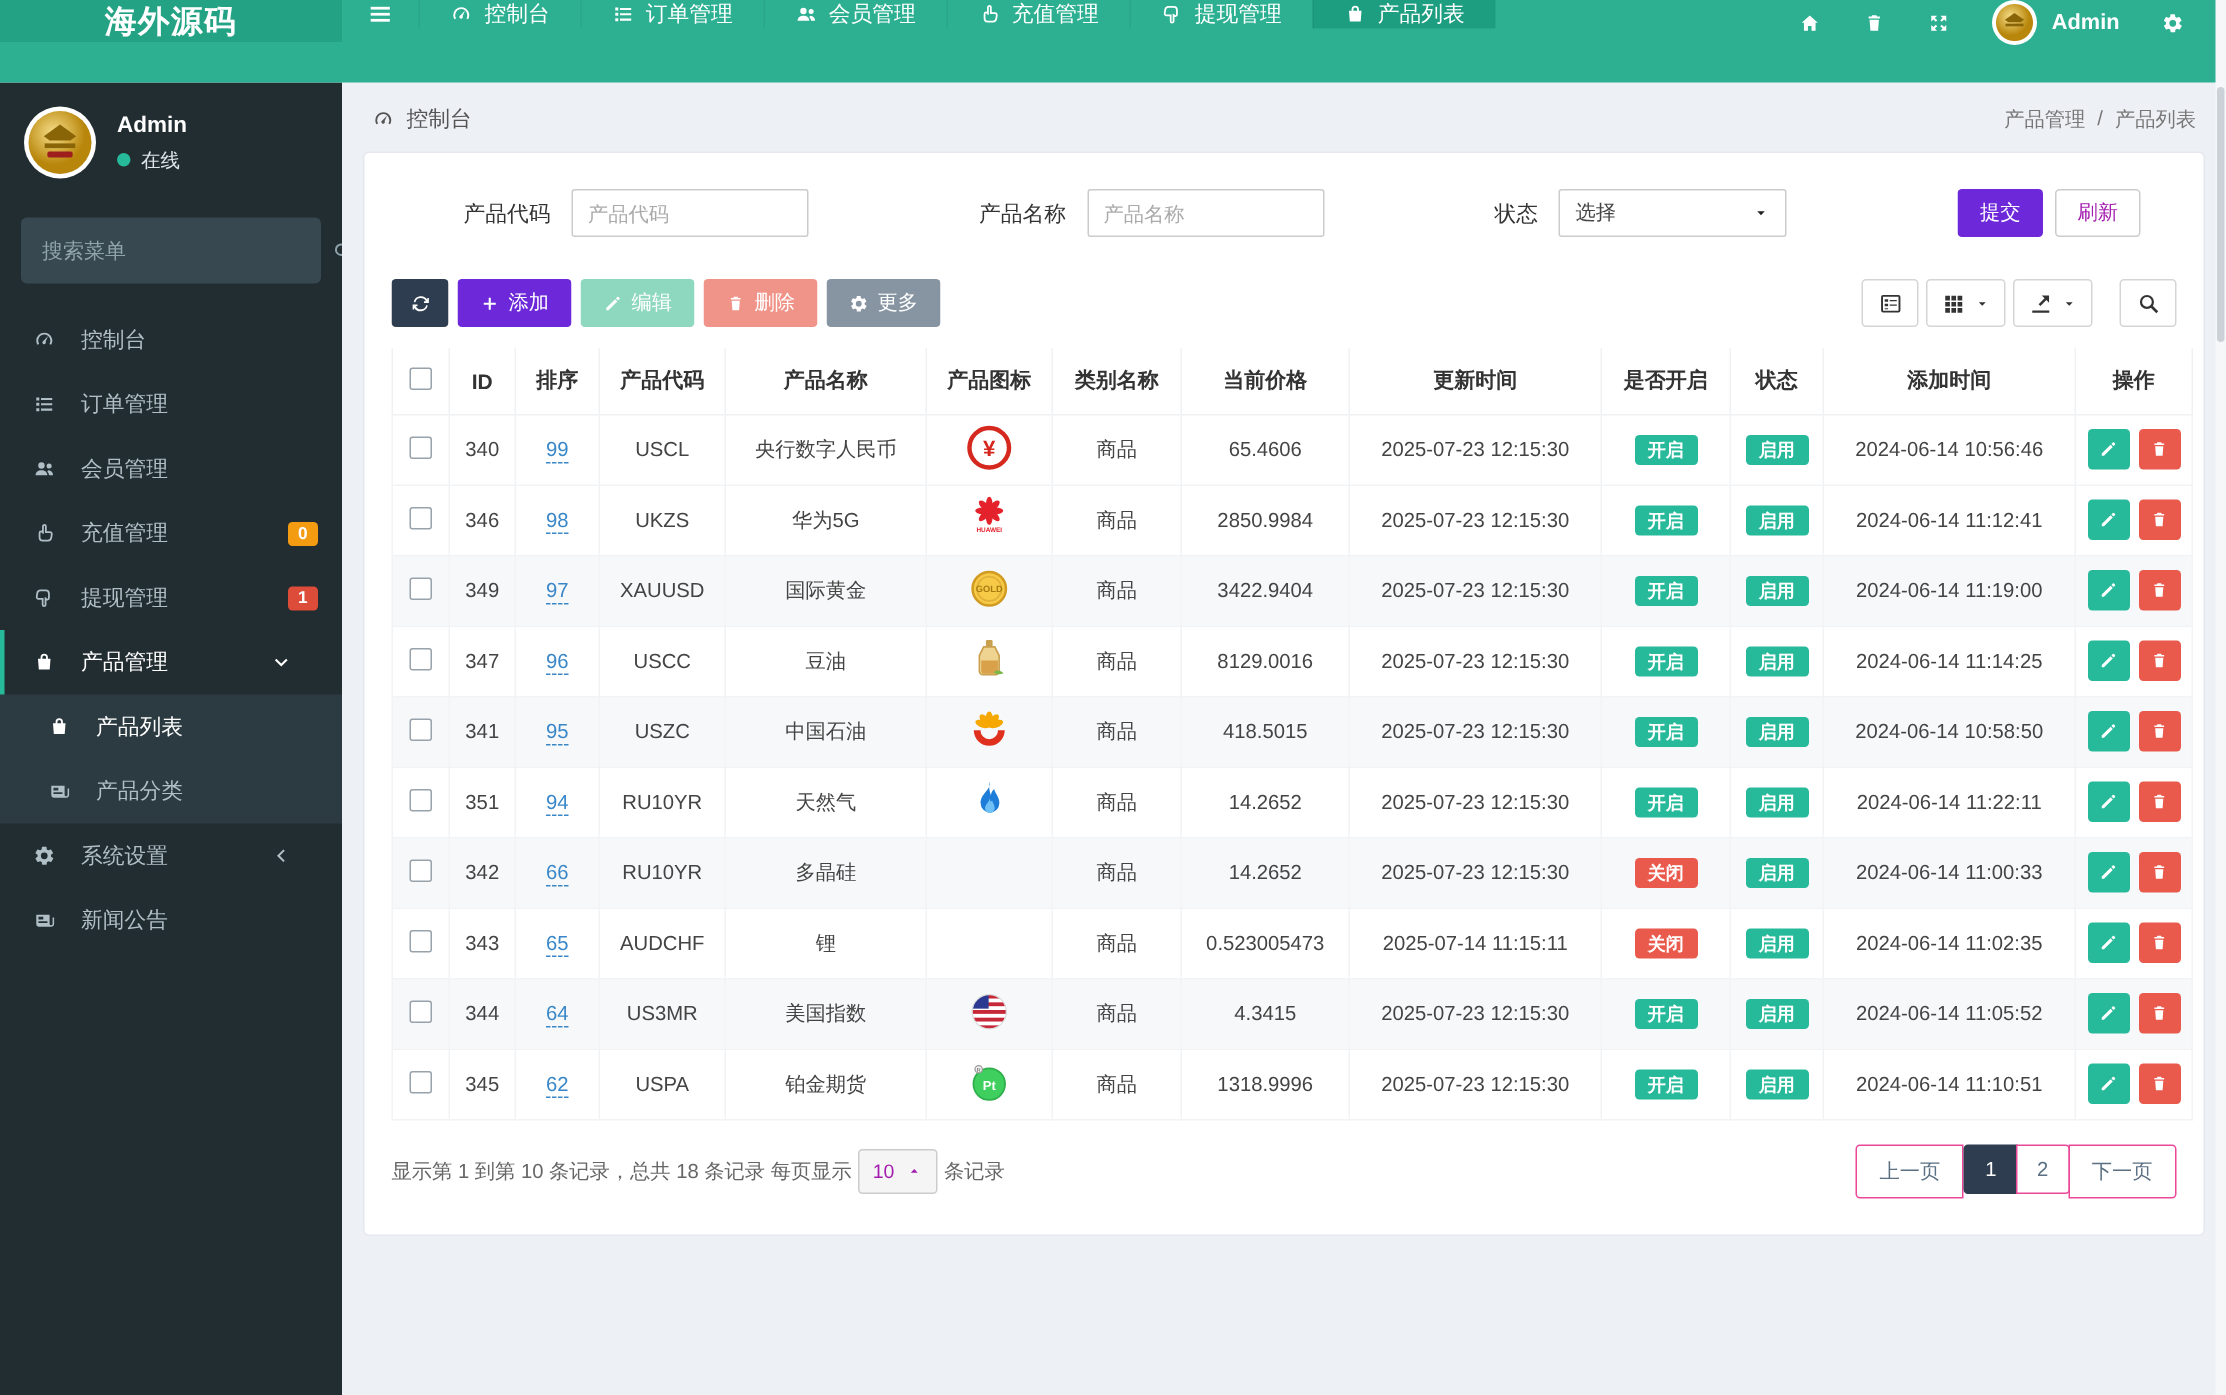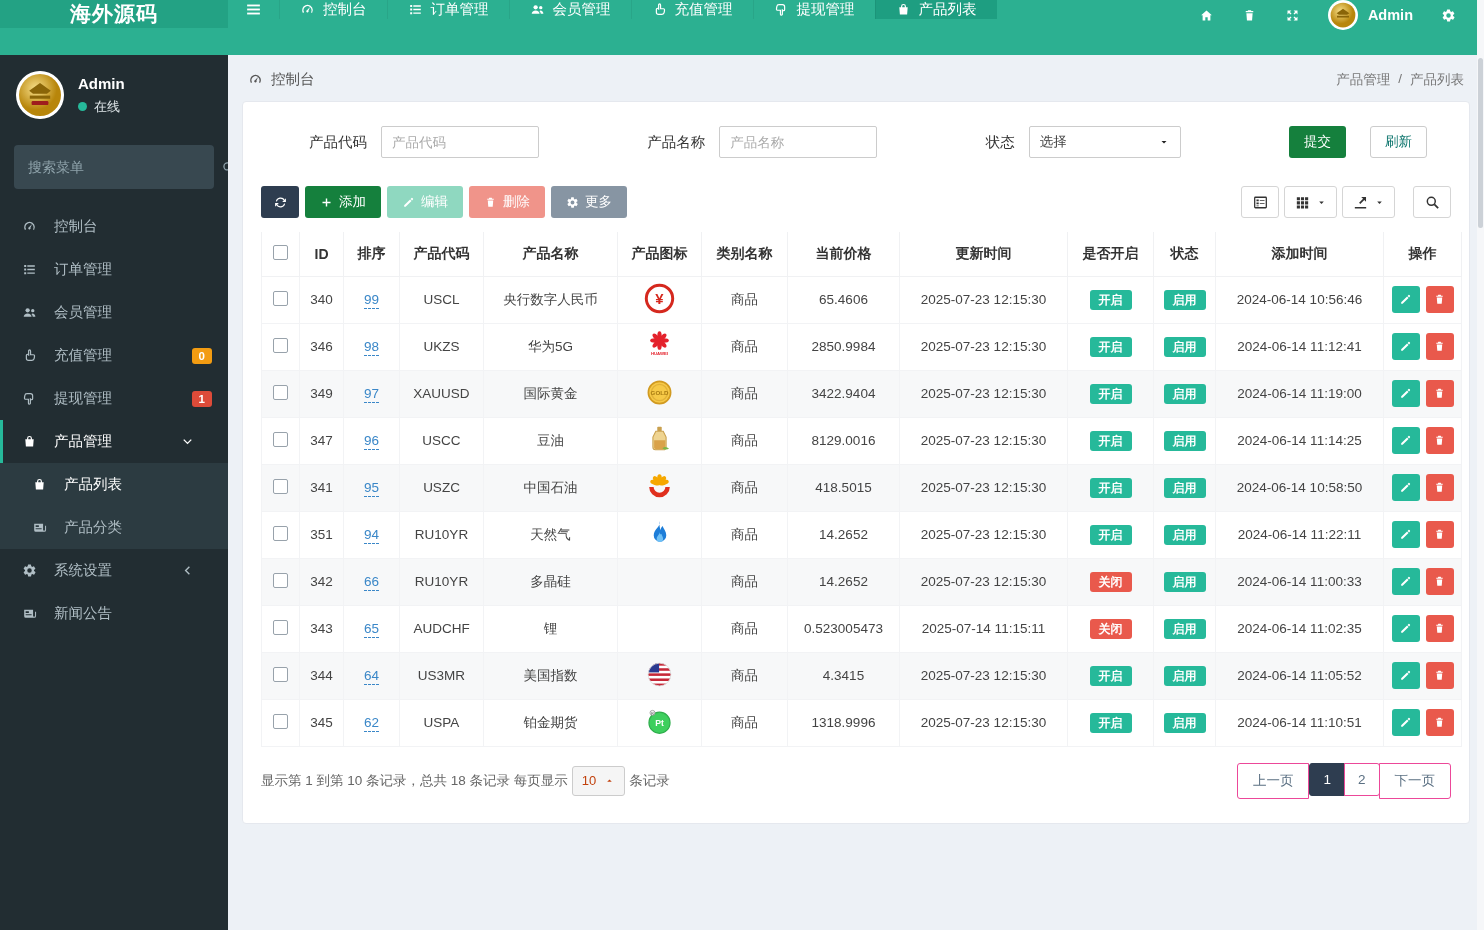--- a/index.html
+++ b/index.html
@@ -60,22 +60,22 @@
   .filter-row { display:flex; align-items:center; justify-content:space-between; padding:4px 24px 4px 48px; }
   .f-group { display:flex; align-items:center; gap:14px; }
   .f-label { font-size:14.5px; color:#333; }
   .f-input { width:158px; height:32px; border:1px solid #ccc; border-radius:2px; padding:0 10px; font-size:13.5px; color:#333; outline:none; }
   .f-input::placeholder { color:#aaa; }
   .f-select { width:152px; height:32px; border:1px solid #ccc; border-radius:2px; padding:0 10px; font-size:13.5px; color:#444; display:flex; align-items:center; justify-content:space-between; background:#fff; cursor:pointer; }
   .f-select .icon { color:#222; font-size:12px; }
   .f-buttons { display:flex; gap:8px; }
   .btn { display:inline-flex; align-items:center; justify-content:center; gap:6px; height:32px; padding:0 14px; border-radius:3px; font-size:13.5px; border:1px solid transparent; cursor:pointer; color:#fff; }
   .btn .icon { font-size:13px; }
-  .btn-teal { background:#15803d;text-align:right; }
-  .btn-default { background:#fff; border-color:#ccc; color:#0f766e;margin-left:16px; }
+  .btn-teal { background:#6d28d9;text-align:right; }
+  .btn-default { background:#fff; border-color:#ccc; color:#a21caf; }
 
   
   .toolbar { display:flex; justify-content:space-between; align-items:center; margin-top:24px; }
   .tb-left { display:flex; gap:6px; }
   .btn-dark { background:#2e3d50; width:38px; padding:0; }
   .btn-teal-lt { background:#8fd8c0; }
   .btn-red-lt { background:#f0948a; }
   .btn-gray { background:#8795a3; }
   .tb-right { display:flex; gap:5px; align-items:center; }
   .tb-icon-btn { height:32px; min-width:38px; padding:0 9px; background:#fff; border:1px solid #d5d5d5; border-radius:3px; color:#333; display:inline-flex; align-items:center; justify-content:center; gap:5px; cursor:pointer; }
@@ -93,21 +93,21 @@
   .badge.teal { background:#26b99a; }
   .badge.red { background:#e9594c; }
   .prod-ico { display:inline-flex; } .prod-ico svg { width:33px; height:33px; vertical-align:middle; }
   .ops { white-space:nowrap; }
   .op { display:inline-flex; align-items:center; justify-content:center; width:28px; height:27px; border-radius:3px; color:#fff; margin:0 3px; cursor:pointer; font-size:13px; }
   .op.edit { background:#26b99a; } .op.del { background:#e9594c; }
 
   
   .table-footer { display:flex; justify-content:space-between; align-items:center; margin-top:16px; }
   .foot-left { font-size:13.5px; color:#666; display:flex; align-items:center; gap:4px; }
-  .pagesize { display:inline-flex; align-items:center; gap:8px; border:1px solid #ccc; background:#f5f5f5; border-radius:3px; height:30px; padding:14px 9px; font-size:13px; color:#c2410c; cursor:pointer; }
+  .pagesize { display:inline-flex; align-items:center; gap:8px; border:1px solid #ccc; background:#f5f5f5; border-radius:3px; height:30px; padding:14px 9px; font-size:13px; color:#a21caf; cursor:pointer; }
   .pagesize .icon { font-size:11px; }
   .pager { display:flex; }
   .page-btn { border:1px solid #ec4899; background:#fff; color:#5b7083; font-size:13.5px; padding:8px 15px; margin-left:-1px; cursor:pointer; }
   .page-btn:first-child { border-radius:3px 0 0 3px; margin-left:0; }
   .page-btn:last-child { border-radius:0 3px 3px 0; }
   .page-btn.num { padding:8px 13px; }
   .page-btn.active { background:#2e3d50; border-color:#2e3d50; color:#fff; }
 
   
   .scrollbar { position:absolute; top:0; right:0; bottom:0; width:7px; background:#f6f7f9; z-index:9; }

